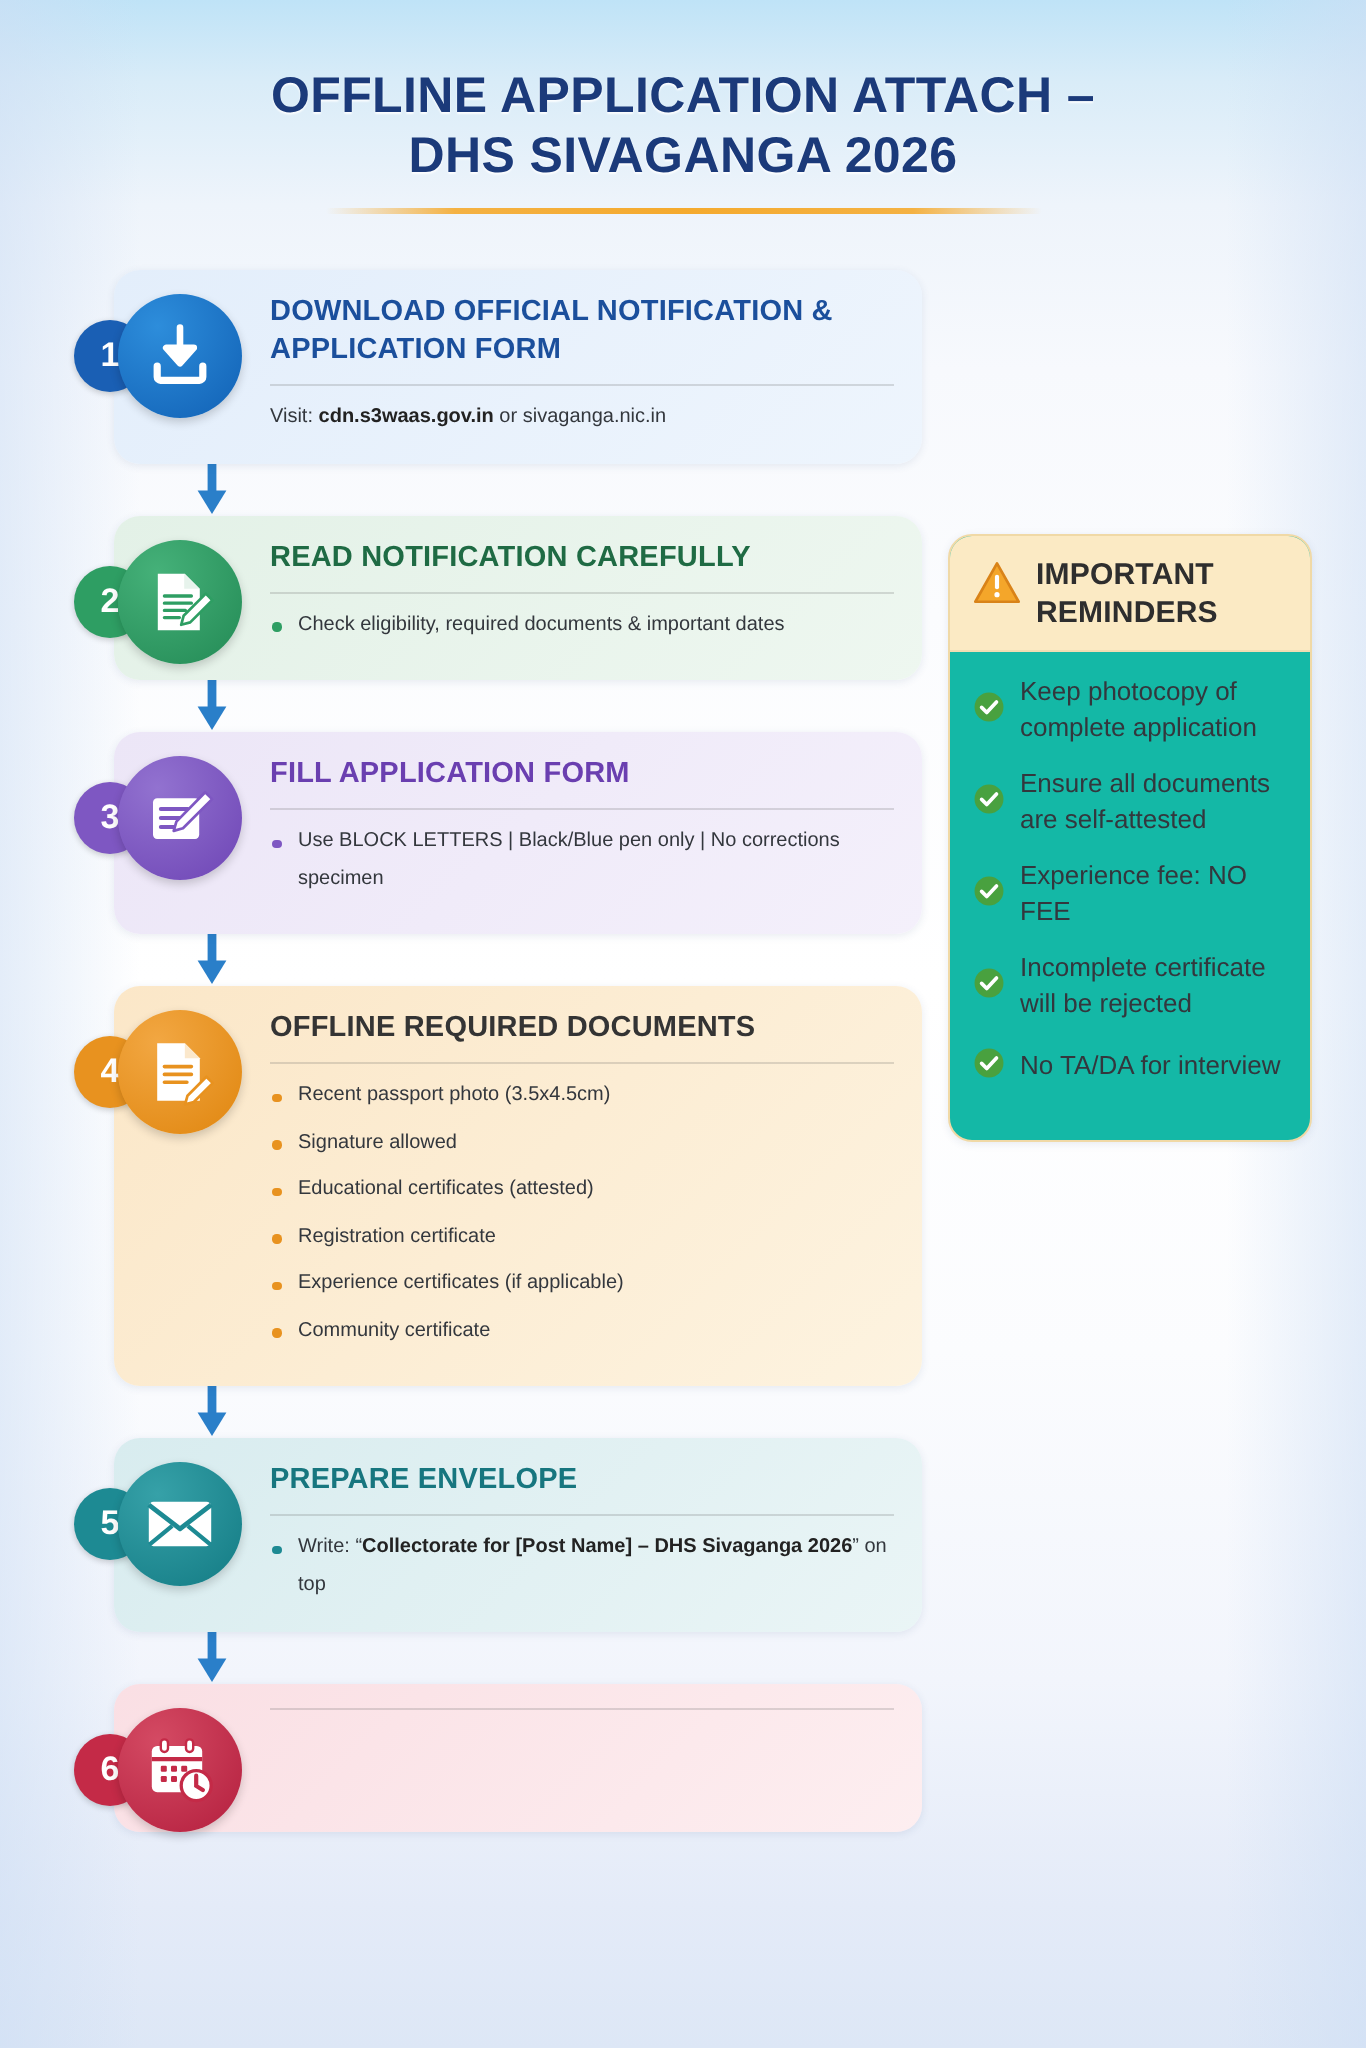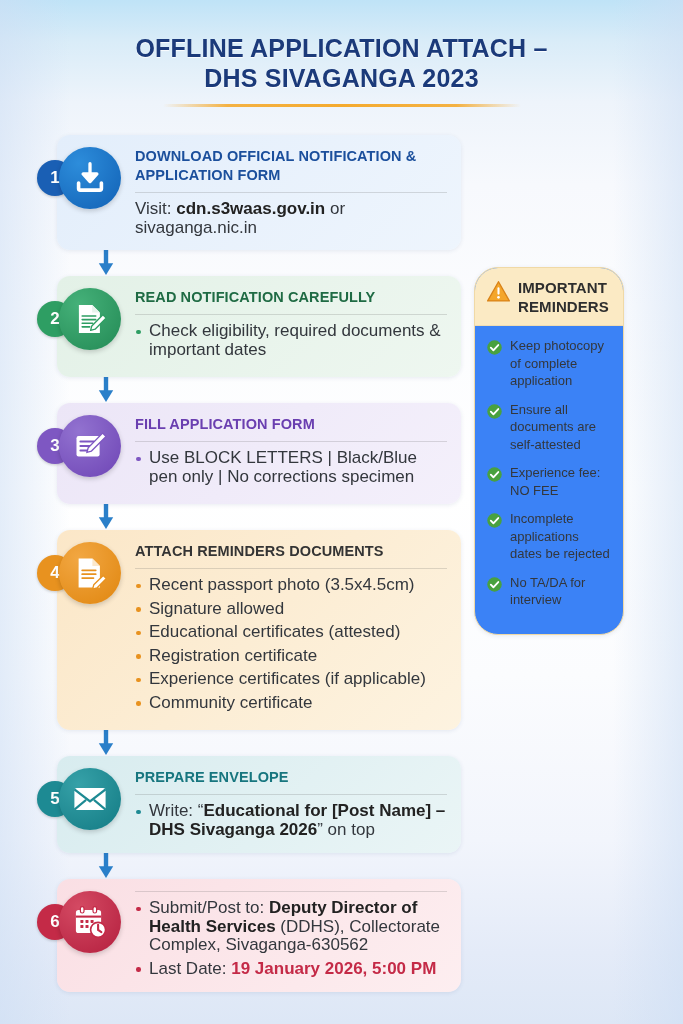--- a/index.html
+++ b/index.html
@@ -101,21 +101,21 @@
     font-size: 14.5px;
     font-weight: bold;
     letter-spacing: .1px;
     line-height: 19px;
     padding-bottom: 7px;
   }
   .title-sep {
     height: 1px; margin: 0 0 7px 0;
     background: rgba(90,90,90,.20);
   }
-  .card-body { font-size: 17px; line-height: 18.5px; color: #33373d; }
+  .card-body { font-size: 10px; line-height: 18.5px; color: #33373d; }
   .card-body .plain { display: block; }
   .bullets { list-style: none; }
   .bullets li {
     position: relative;
     padding-left: 14px;
     margin-bottom: 1px;
   }
   .bullets li::before {
     content: "";
     position: absolute; left: 1px; top: 7.5px;
@@ -129,57 +129,57 @@
     width: 404px; height: 26px;
     display: flex; justify-content: flex-start;
     padding-left: 41px;
   }
   .arrow svg { width: 16px; height: 26px; display: block; }
 
   
   .reminders {
     position: absolute;
     left: 474px; top: 267px;
-    width: 150px;
-    border-radius: 24px;
-    background: #3b82f6;
+    width: 182px;
+    border-radius: 12px;
+    background: #14b8a6;
     border: 1px solid #f0d9a6;
     overflow: hidden;
     box-shadow: 0 1px 4px rgba(40,70,120,.10);
   }
   .rem-head {
     background: #fbeac4;
     padding: 10px 10px 9px 11px;
     display: flex; align-items: flex-start; gap: 7px;
     border-bottom: 1px solid #f0ddb3;
   }
   .rem-head svg { width: 25px; height: 25px; flex: 0 0 25px; margin-top: 1px; }
   .rem-title {
     font-size: 15px; font-weight: bold; color: #2e2e2e;
     line-height: 19px; letter-spacing: .1px;
   }
   .rem-list { padding: 11px 11px 13px 11px; }
   .rem-item {
-    display: flex; align-items: flex-start; gap: 7px;
+    display: flex; align-items: center; gap: 7px;
     margin-bottom: 11px;
   }
   .rem-item:last-child { margin-bottom: 12px; }
   .rem-item svg { width: 17px; height: 17px; flex: 0 0 17px; margin-top: 2px; }
   .rem-text { font-size: 13px; line-height: 17.5px; color: #33373d; }
 </style>
 </head>
 <body>
 
 <div class="page">
   <div class="bg-left"></div>
   <div class="bg-right"></div>
 
   <div class="header">
     <div class="title-line">OFFLINE APPLICATION ATTACH –</div>
-    <div class="title-line">DHS SIVAGANGA 2023</div>
+    <div class="title-line">DHS SIVAGANGA 2026</div>
     <div class="title-rule"></div>
   </div>
 
   <div class="flow" id="flow">
       <div class="step-wrap">
     <div class="card" style="background:linear-gradient(135deg,#e3eefb,#eef5fd)">
       <div class="icon-cluster">
         <div class="num-badge" style="background:#1a5fb4">1</div>
         <div class="icon-circle" style="background:radial-gradient(circle at 32% 26%, #2d8ddb, #1161b5)">
               <svg viewBox="0 0 24 24">
@@ -268,21 +268,21 @@
               <svg viewBox="0 0 24 24">
                 <path d="M4.4 2.4h9.2l5 5v14.2H4.4z" fill="#fff"></path>
                 <path d="M13.6 2.4v5h5" fill="#fbe8cc"></path>
                 <g stroke="#e8921f" stroke-width="1.2" stroke-linecap="round">
                   <path d="M6.8 10.2h9M6.8 12.8h9M6.8 15.4h7.5"></path>
                 </g>
                 <path d="M20.8 13.6l2.1 2.1-6.3 6.3-2.9.8.8-2.9z" fill="#fff" stroke="#e8921f" stroke-width=".9" stroke-linejoin="round"></path>
               </svg>
             </div>
       </div>
-      <div class="card-title" style="color:#343434">ATTACH REMINDERS DOCUMENTS</div>
+      <div class="card-title" style="color:#343434">OFFLINE REQUIRED DOCUMENTS</div>
       <div class="title-sep"></div>
       <div class="card-body">
             <ul class="bullets" style="--bullet:#e8921f">
               <li class="tight">Recent passport photo (3.5x4.5cm)</li>
               <li class="tight">Signature allowed</li>
               <li class="tight">Educational certificates (attested)</li>
               <li class="tight">Registration certificate</li>
               <li class="tight">Experience certificates (if applicable)</li>
               <li class="tight">Community certificate</li>
             </ul>
@@ -304,21 +304,21 @@
                 <rect x="1.6" y="4.6" width="20.8" height="14.8" rx="1.6" fill="#fff"></rect>
                 <path d="M1.6 5.6L12 13.6 22.4 5.6" fill="none" stroke="#1d8a93" stroke-width="1.6" stroke-linejoin="round"></path>
                 <path d="M1.8 18.9l7.6-6.3M22.2 18.9l-7.6-6.3" fill="none" stroke="#1d8a93" stroke-width="1.4"></path>
               </svg>
             </div>
       </div>
       <div class="card-title" style="color:#17767f">PREPARE ENVELOPE</div>
       <div class="title-sep"></div>
       <div class="card-body">
             <ul class="bullets" style="--bullet:#1d8a93">
-              <li>Write: “<span class="b">Educational for [Post Name] – DHS</span> <span class="b">Sivaganga 2026</span>” on top</li>
+              <li>Write: “<span class="b">Collectorate for [Post Name] – DHS</span> <span class="b">Sivaganga 2026</span>” on top</li>
             </ul>
           </div>
     </div>
       </div>
       <div class="arrow">
         <svg viewBox="0 0 16 26">
           <path d="M8 0v14" stroke="#2a7fc9" stroke-width="4.4" stroke-linecap="butt"></path>
           <path d="M8 25 L0.8 13.2 L15.2 13.2 Z" fill="#2a7fc9"></path>
         </svg>
       </div>
@@ -338,26 +338,20 @@
                   <rect x="12.4" y="10.6" width="2" height="2" rx=".4"></rect>
                   <rect x="5.6" y="14" width="2" height="2" rx=".4"></rect>
                   <rect x="9" y="14" width="2" height="2" rx=".4"></rect>
                 </g>
                 <circle cx="17.4" cy="17.2" r="5" fill="#fff" stroke="#c42a47" stroke-width="1.1"></circle>
                 <path d="M17.4 13.9v3.4l2.2 1.4" fill="none" stroke="#c42a47" stroke-width="1.4" stroke-linecap="round"></path>
               </svg>
             </div>
       </div>
       <div class="title-sep"></div>
-      <div class="card-body">
-            <ul class="bullets" style="--bullet:#c42a47">
-              <li class="tight">Submit/Post to: <span class="b">Deputy Director of Health Services</span> (DDHS), Collectorate Complex, Sivaganga-630562</li>
-              <li>Last Date: <span class="b" style="color:#c42a47">19 January 2026, 5:00 PM</span></li>
-            </ul>
-          </div>
     </div>
       </div>
     </div>
 
   <div class="reminders">
     <div class="rem-head">
       <span>
         <svg viewBox="0 0 24 24">
           <path d="M12 2.6 L22.4 21 L1.6 21 Z" fill="#f4a62a" stroke="#d98318" stroke-width="1.3" stroke-linejoin="round"></path>
           <rect x="11" y="8" width="2" height="7" rx="1" fill="#fff"></rect>
@@ -389,21 +383,21 @@
               <circle cx="12" cy="12" r="10.2" fill="#49a13f"></circle>
               <path d="M6.8 12.3l3.6 3.6 6.9-7.4" fill="none" stroke="#fff" stroke-width="2.6" stroke-linecap="round" stroke-linejoin="round"></path>
             </svg></span>
           <span class="rem-text">Experience fee: NO FEE</span>
         </div>
         <div class="rem-item">
           <span><svg viewBox="0 0 24 24">
               <circle cx="12" cy="12" r="10.2" fill="#49a13f"></circle>
               <path d="M6.8 12.3l3.6 3.6 6.9-7.4" fill="none" stroke="#fff" stroke-width="2.6" stroke-linecap="round" stroke-linejoin="round"></path>
             </svg></span>
-          <span class="rem-text">Incomplete applications dates be rejected</span>
+          <span class="rem-text">Incomplete certificate will be rejected</span>
         </div>
         <div class="rem-item">
           <span><svg viewBox="0 0 24 24">
               <circle cx="12" cy="12" r="10.2" fill="#49a13f"></circle>
               <path d="M6.8 12.3l3.6 3.6 6.9-7.4" fill="none" stroke="#fff" stroke-width="2.6" stroke-linecap="round" stroke-linejoin="round"></path>
             </svg></span>
           <span class="rem-text">No TA/DA for interview</span>
         </div>
       </div>
   </div>

